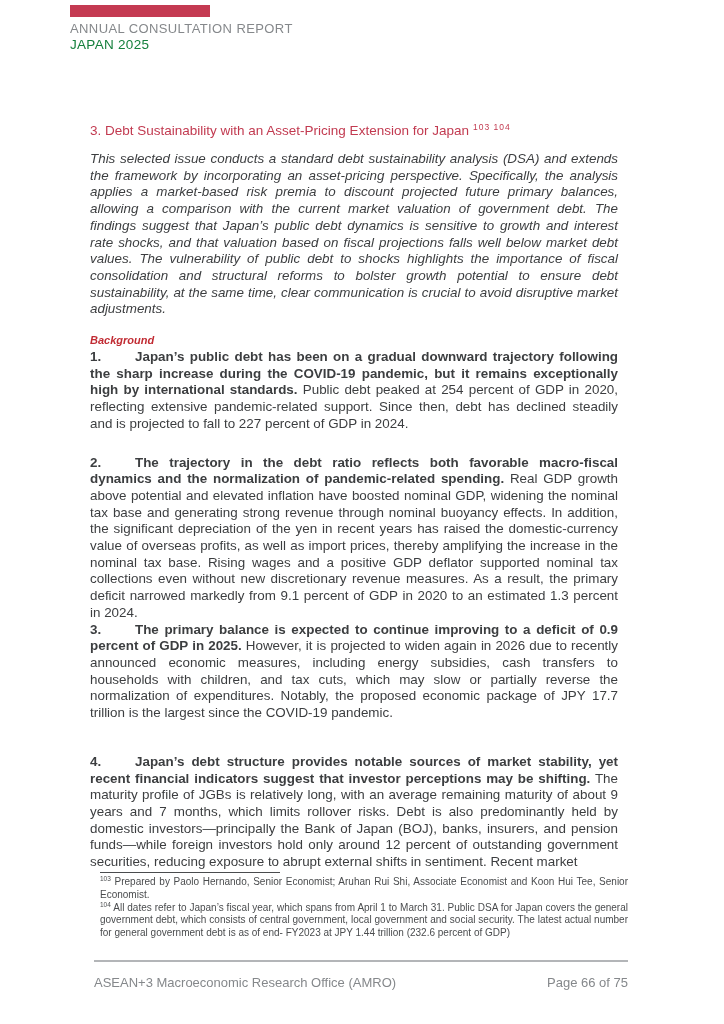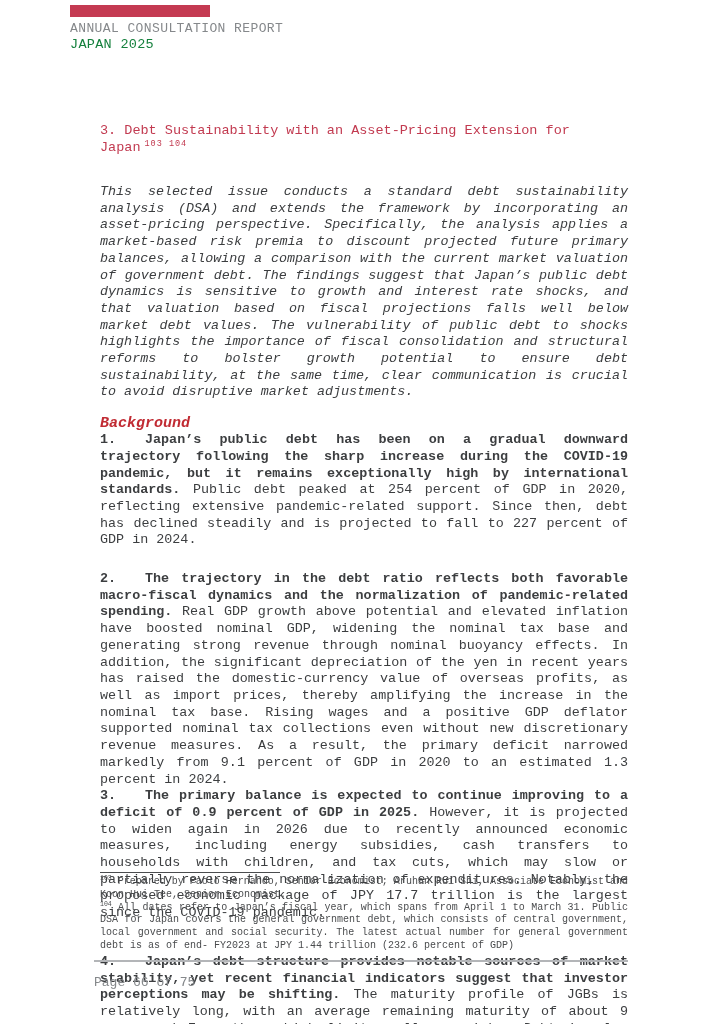--- a/index.html
+++ b/index.html
@@ -2,21 +2,21 @@
 <html><head>
 <meta charset="utf-8">
 <style>
   * { margin: 0; padding: 0; box-sizing: border-box; }
   html, body { background: #ffffff; }
   .page {
     position: relative;
     width: 724px;
     height: 1024px;
     background: #ffffff;
-    font-family: Liberation Mono, monospace;
+    font-family: Liberation Sans, sans-serif;
     color: #3c3e40;
     overflow: hidden;
   }
 
   
   .brand-bar {
     position: absolute;
     left: 70px; top: 5px;
     width: 140px; height: 12px;
     background: #c43a52;
@@ -32,46 +32,46 @@
     font-size: 13.5px;
     letter-spacing: 0.3px;
     color: #15803d;
     line-height: 15px;
     margin-top: 1px;
   }
 
   
   .content {
     position: absolute;
-    left: 100px; top: 122px;
+    left: 90px; top: 122px;
     width: 528px;
   }
   .section-title {
     font-size: 13.5px;
     font-weight: 400;
     color: #c23a50;
     line-height: 17px;
   }
   .section-title sup {
     font-size: 8.5px;
     vertical-align: super;
     line-height: 0;
     margin-left: 4px;
     letter-spacing: 1px;
   }
   .abstract {
-    margin-top: 28px;
+    margin-top: 12px;
     font-size: 13.4px;
     line-height: 16.7px;
     font-style: italic;
     text-align: justify;
   }
   .background-heading {
     margin-top: 14px;
-    font-size: 15px;
+    font-size: 11px;
     line-height: 17px;
     font-weight: 700;
     font-style: italic;
     color: #c12b33;
   }
   .para {
     font-size: 13.4px;
     line-height: 16.7px;
     text-align: justify;
   }
@@ -163,16 +163,17 @@
 
   </div>
 
   <div class="footnotes">
     <div class="fn-rule"></div>
     <p class="footnote"><sup>103</sup> <span>Prepared by Paolo Hernando, Senior Economist; Aruhan Rui Shi, Associate Economist and Koon Hui Tee, Senior Economist.</span></p>
     <p class="footnote"><sup>104</sup> <span>All dates refer to Japan’s fiscal year, which spans from April 1 to March 31. Public DSA for Japan covers the general government debt, which consists of central government, local government and social security. The latest actual number for general government debt is as of end- FY2023 at JPY 1.44 trillion (232.6 percent of GDP)</span></p>
   </div>
 
   <div class="page-footer">
+    <span>ASEAN+3 Macroeconomic Research Office (AMRO)</span>
     <span>Page 66 of 75</span>
   </div>
 
 </div>
 
 </body></html>

